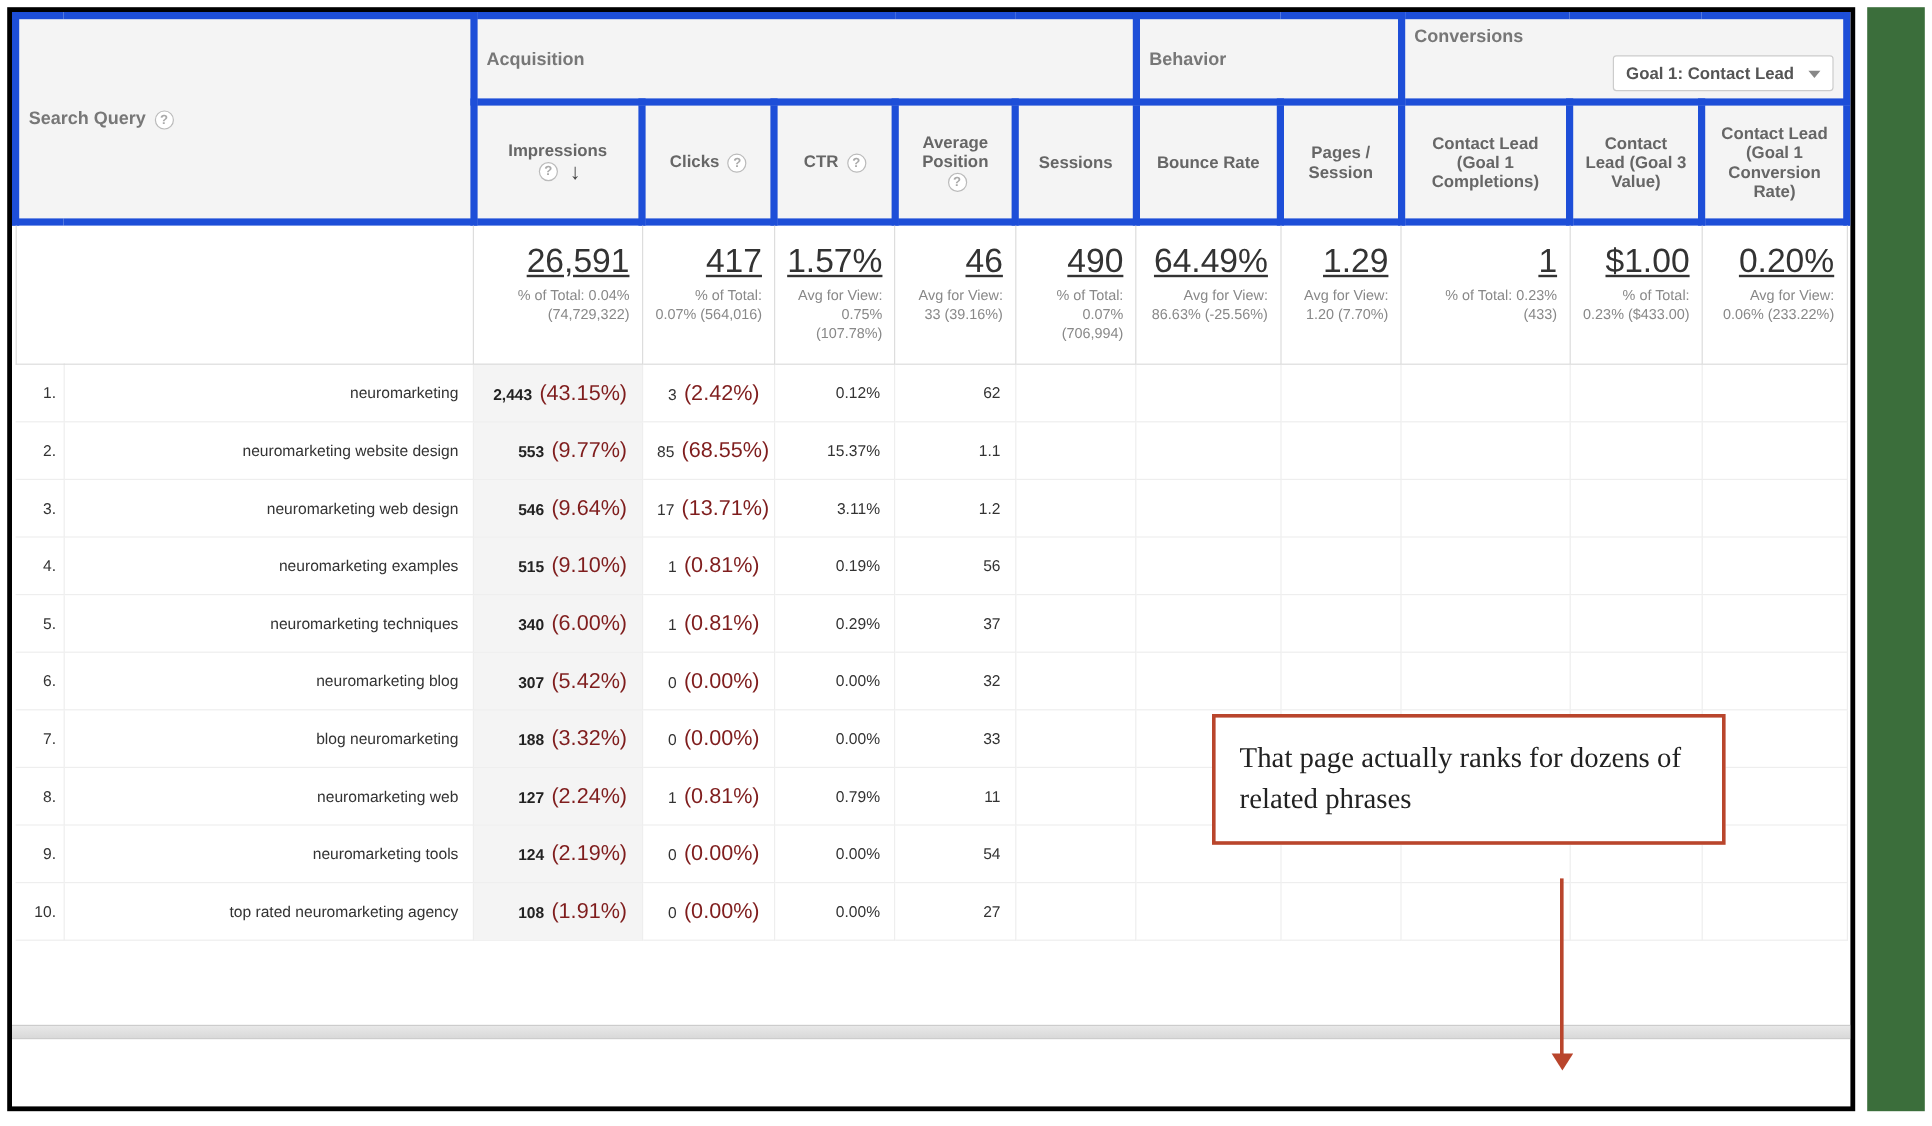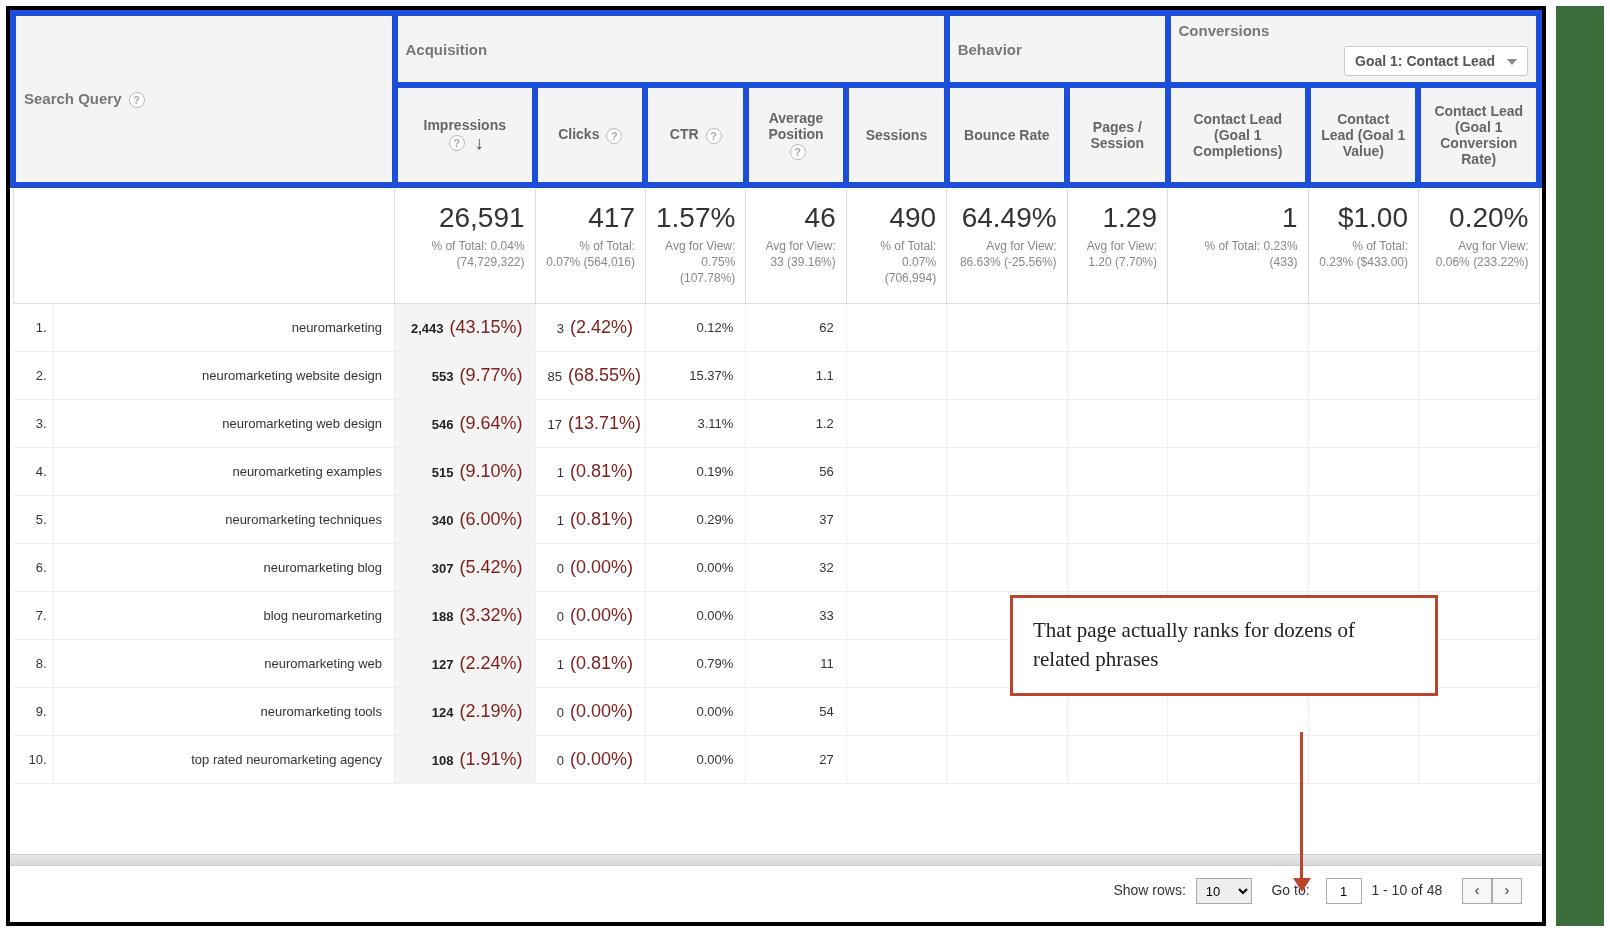--- a/index.html
+++ b/index.html
@@ -106,20 +106,21 @@
     vertical-align: top;
     text-align: right;
     height: 118px;
   }
   tr.summary td.first-col { background: #fff; }
   tr.summary .big {
     font-size: 28px;
     color: #333;
     display: block;
     margin-bottom: 4px;
+    text-decoration: underline;
   }
   tr.summary .sub {
     font-size: 12px;
     color: #888;
     line-height: 1.35;
     display: block;
   }
 
   
   tr.data td {
@@ -181,21 +182,21 @@
   
   .callout {
     position: absolute;
     top: 585px;
     left: 1000px;
     width: 428px;
     border: 3px solid #b9452c;
     background: #fff;
     padding: 18px 20px;
     font-family: Georgia, 'Times New Roman', serif;
-    font-size: 21px;
+    font-size: 24px;
     line-height: 1.4;
     color: #222;
   }
   .callout-line {
     position: absolute;
     top: 722px;
     left: 1290px;
     width: 3px;
     height: 148px;
     background: #b9452c;
@@ -286,21 +287,21 @@
         <th>
           <span>Bounce Rate</span>
         </th>
         <th>
           <span>Pages / Session</span>
         </th>
         <th>
           <span>Contact Lead (Goal 1 Completions)</span>
         </th>
         <th>
-          <span>Contact Lead (Goal 1 Value)</span>
+          <span>Contact Lead (Goal 3 Value)</span>
         </th>
         <th>
           <span>Contact Lead (Goal 1 Conversion Rate)</span>
         </th>
       </tr>
     </thead>
     <tbody>
       <tr class="summary">
         <td colspan="2" class="first-col"></td>
         <td>
@@ -483,32 +484,20 @@
           <td></td>
           <td></td>
           <td></td>
           <td></td>
         </tr>
       </tbody>
   </table>
 
   <div class="hscroll"></div>
 
-  <div class="pager">
-    <label>Show rows:</label>
-    <select>
-      <option>10</option>
-    </select>
-    <span class="gap"></span>
-    <label>Go to:</label>
-    <input type="text" value="1" style="">
-    <span>1 - 10 of 48</span>
-    <span class="gap"></span>
-    <span class="page-btn">‹</span><span class="page-btn">›</span>
-  </div>
 
   <div class="callout">
     <span>That page actually ranks for dozens of related phrases</span>
   </div>
   <div class="callout-line"></div>
   <div class="callout-arrowhead"></div>
 
 </div>
 <div class="right-green"></div>
 

